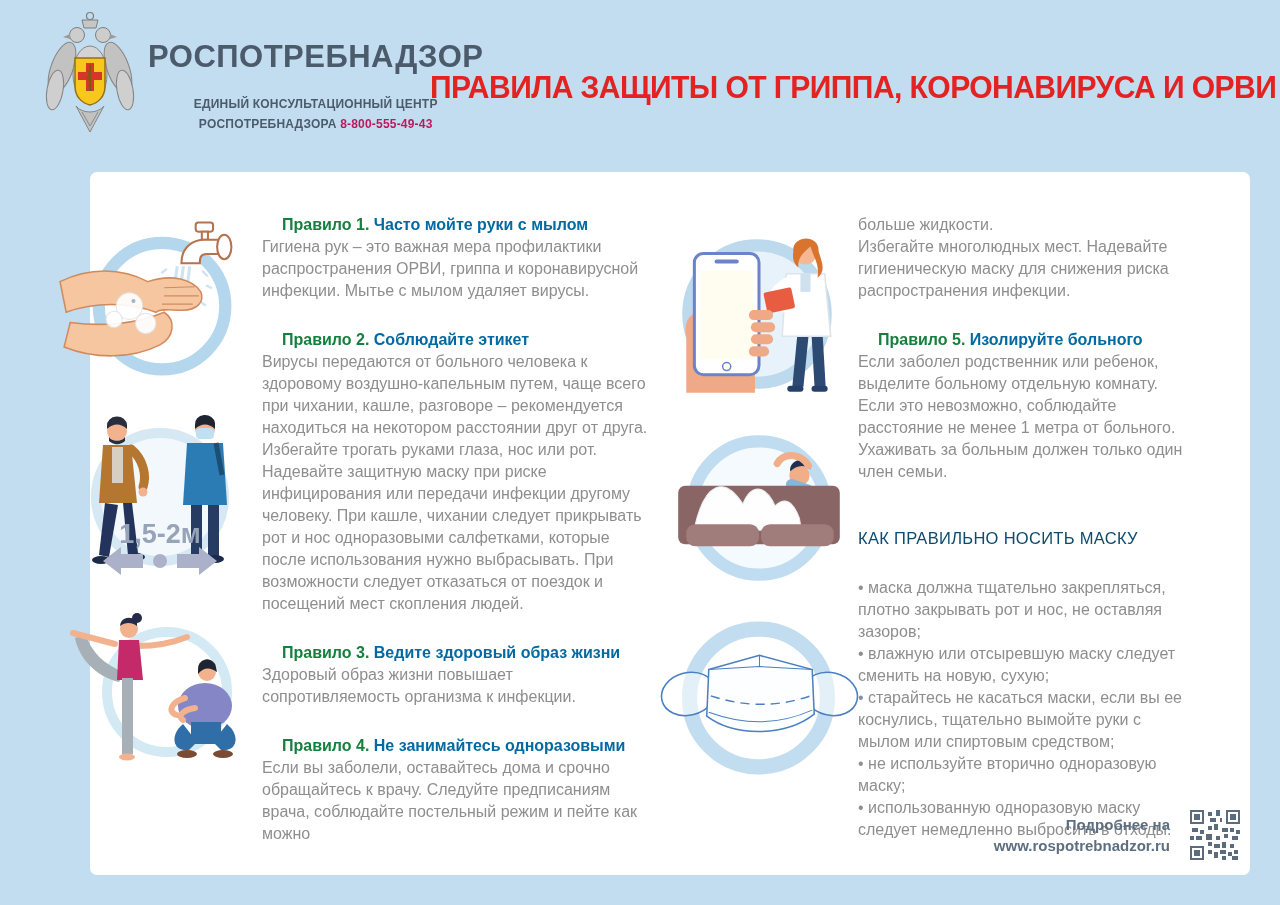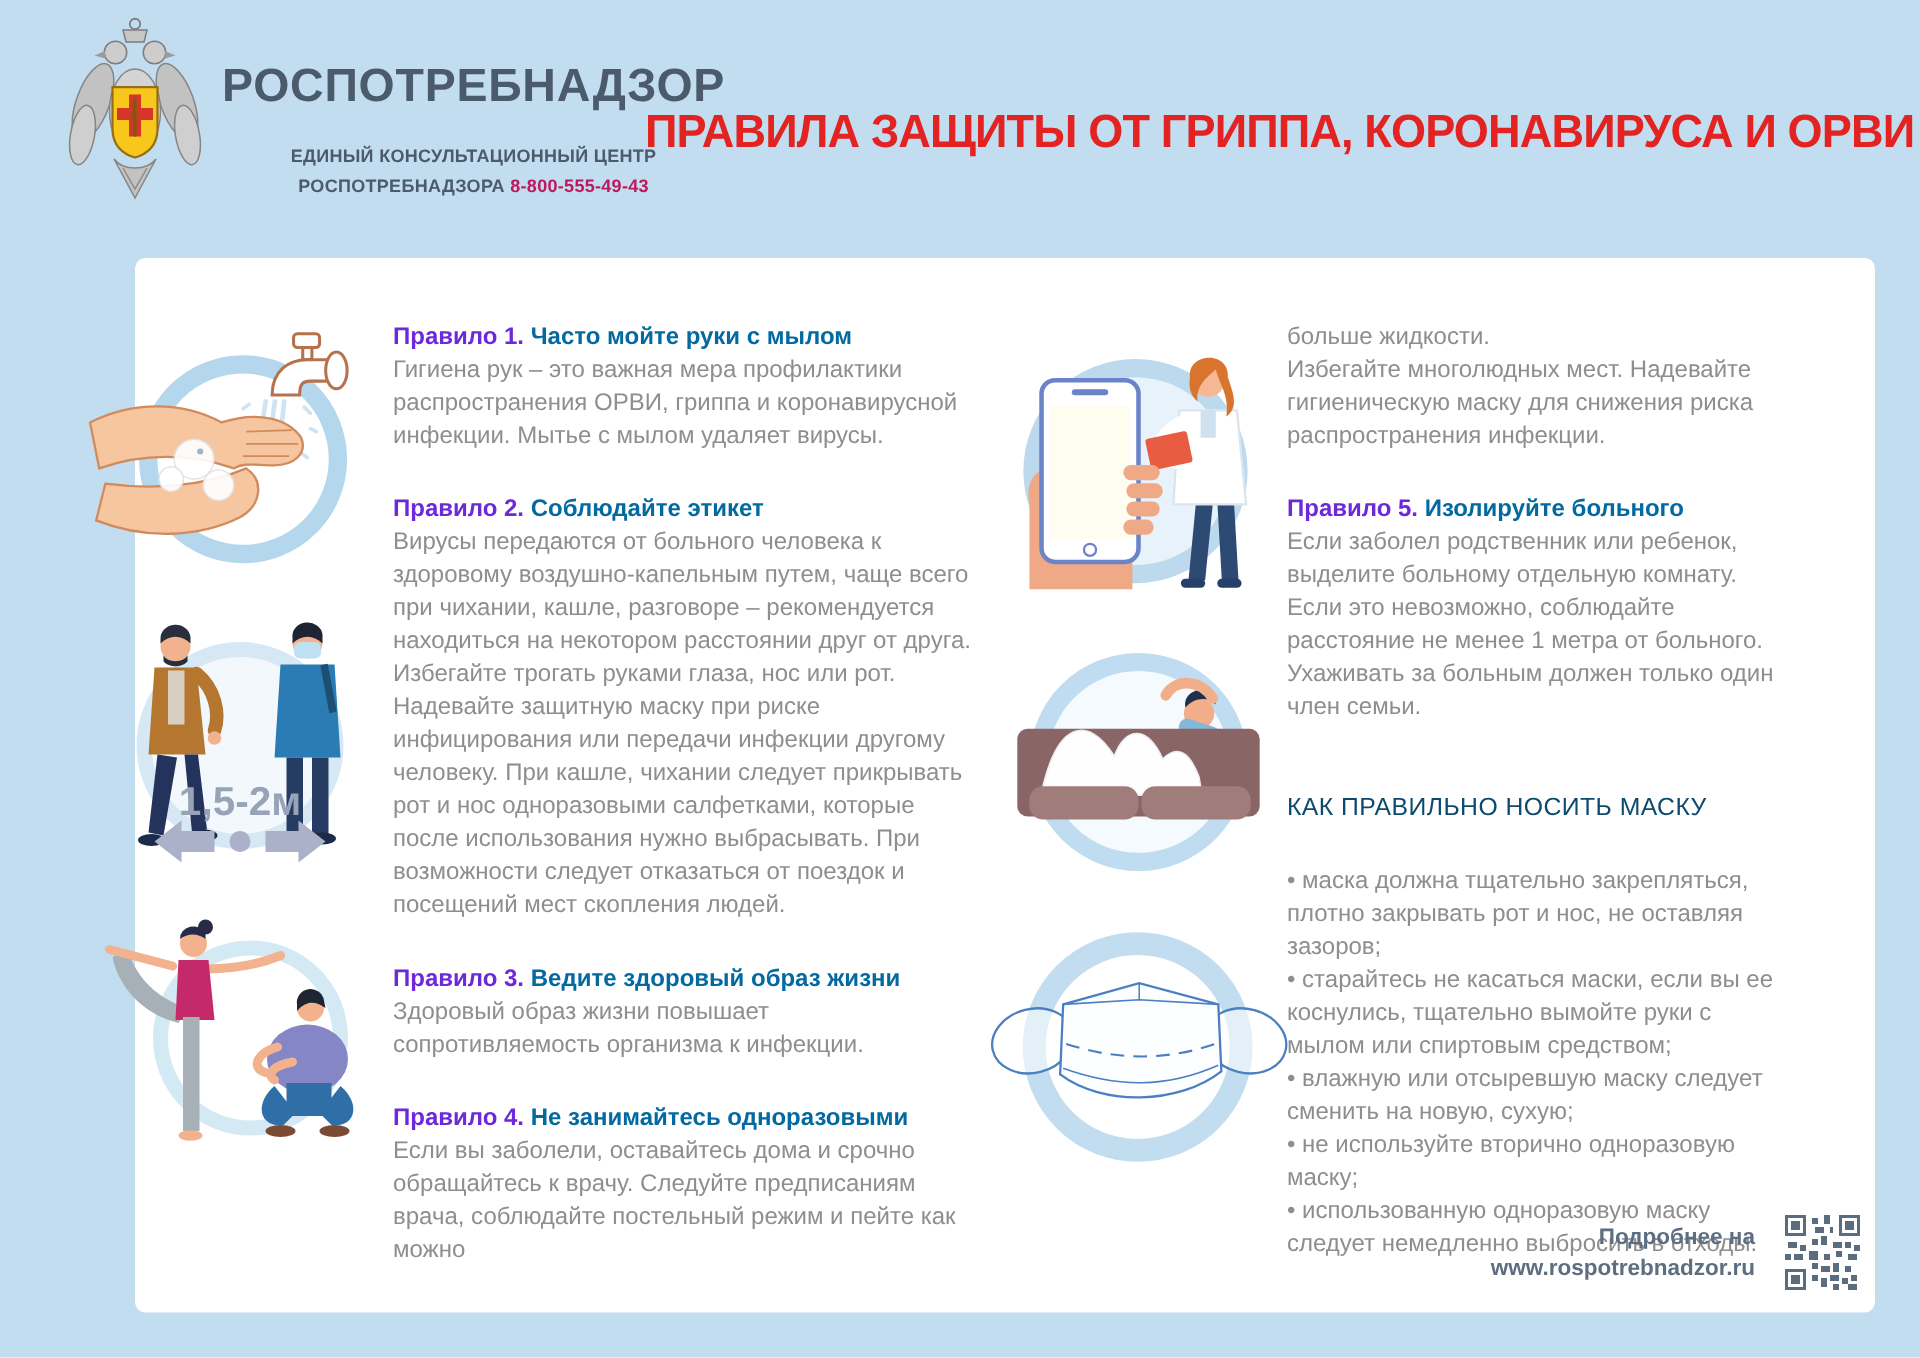--- a/index.html
+++ b/index.html
@@ -21,21 +21,21 @@
   .main-title{
     position:absolute;left:430px;top:70px;width:810px;
     font-size:31px;font-weight:bold;color:#e32322;letter-spacing:-0.6px;
     transform:scaleX(.97);transform-origin:left center;white-space:nowrap;
   }
   
   .col-text{position:absolute;font-size:16px;line-height:22px;color:#8e8e8e;}
   .col-left-text{left:262px;top:214px;width:392px;}
   .col-right-text{left:858px;top:214px;width:336px;}
   .rule{margin-bottom:27px;}
-  .rule-head{color:#6d28d9;font-weight:bold;}
+  .rule-head{color:#15803d;font-weight:bold;margin-left:20px;}
   .rule-title{color:#0369a1;font-weight:bold;}
   .mask-heading{color:#0c4a6e;font-size:16.5px;letter-spacing:.3px;margin:44px 0 0 0;font-weight:normal;}
   .mask-bullets{margin-top:28px;}
   .mask-bullets div{margin:0;}
   
   .ill{position:absolute;}
   
   .footer{position:absolute;left:940px;top:810px;width:300px;display:flex;align-items:center;justify-content:flex-end;}
   .footer-text{color:#5d6e80;font-size:15px;line-height:21px;text-align:right;margin-right:20px;font-weight:bold;}
   .qr{width:50px;height:50px;}
@@ -253,22 +253,22 @@
     <div>Избегайте многолюдных мест. Надевайте гигиеническую маску для снижения риска распространения инфекции.</div>
   </div>
   <div class="rule">
     <span class="rule-head">Правило 5.</span>
     <span class="rule-title">Изолируйте больного</span>
     <div>Если заболел родственник или ребенок, выделите больному отдельную комнату. Если это невозможно, соблюдайте расстояние не менее 1 метра от больного. Ухаживать за больным должен только один член семьи.</div>
   </div>
   <div class="mask-heading">КАК ПРАВИЛЬНО НОСИТЬ МАСКУ</div>
   <div class="mask-bullets">
     <div>• маска должна тщательно закрепляться, плотно закрывать рот и нос, не оставляя зазоров;</div>
+    <div>• влажную или отсыревшую маску следует сменить на новую, сухую;</div>
     <div>• старайтесь не касаться маски, если вы ее коснулись, тщательно вымойте руки с мылом или спиртовым средством;</div>
-    <div>• влажную или отсыревшую маску следует сменить на новую, сухую;</div>
     <div>• не используйте вторично одноразовую маску;</div>
     <div>• использованную одноразовую маску следует немедленно выбросить в отходы.</div>
   </div>
 </div>
 
 <div class="footer">
   <div class="footer-text">
     <span>Подробнее на</span><br>
     <span>www.rospotrebnadzor.ru</span>
   </div>

